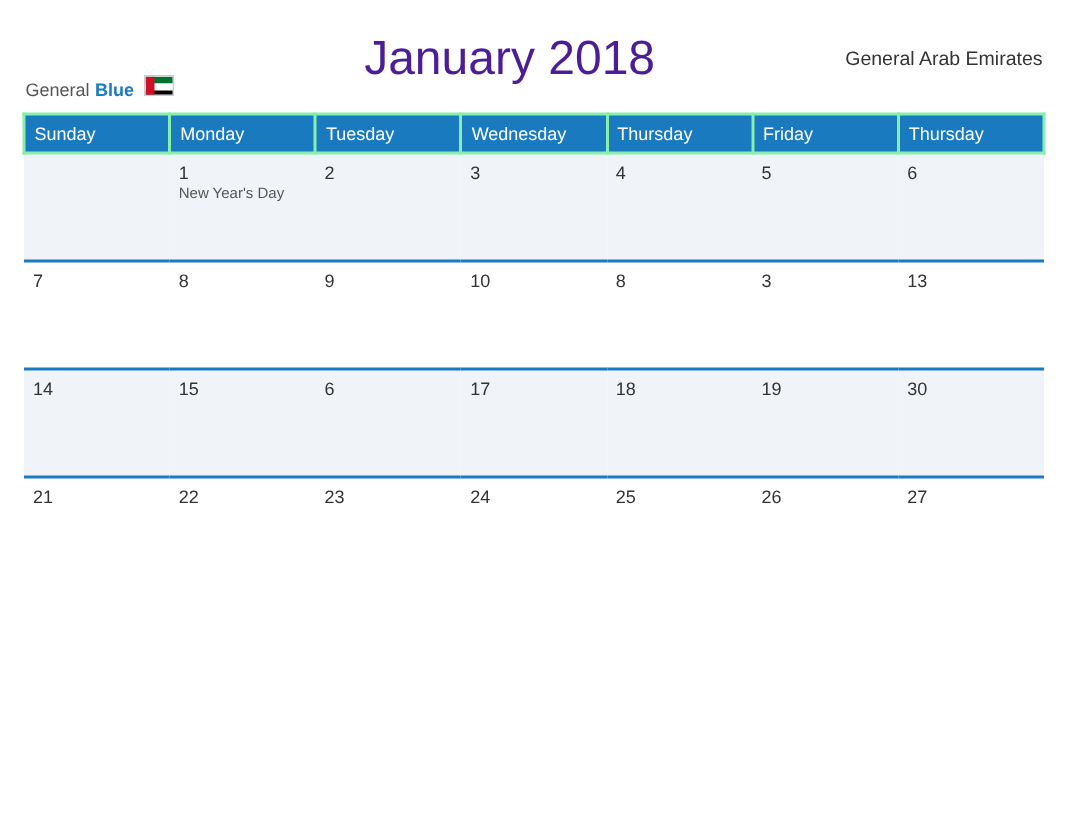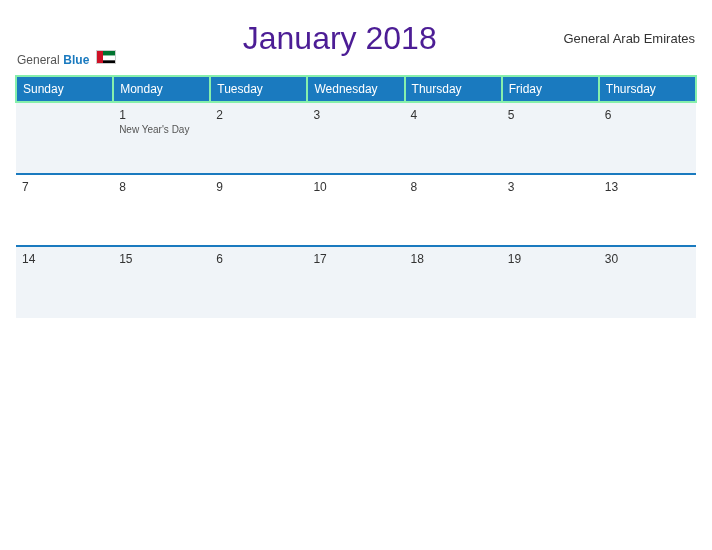--- a/index.html
+++ b/index.html
@@ -212,15 +212,38 @@
           <td>
             <span class="day-number">18</span>
           </td>
           <td>
             <span class="day-number">19</span>
           </td>
           <td>
             <span class="day-number">30</span>
           </td>
         </tr>
+        <tr>
+          <td>
+            <span class="day-number">21</span>
+          </td>
+          <td>
+            <span class="day-number">22</span>
+          </td>
+          <td>
+            <span class="day-number">23</span>
+          </td>
+          <td>
+            <span class="day-number">24</span>
+          </td>
+          <td>
+            <span class="day-number">25</span>
+          </td>
+          <td>
+            <span class="day-number">26</span>
+          </td>
+          <td>
+            <span class="day-number">27</span>
+          </td>
+        </tr>
       </tbody>
   </table>
 </div>
 
 </body></html>

